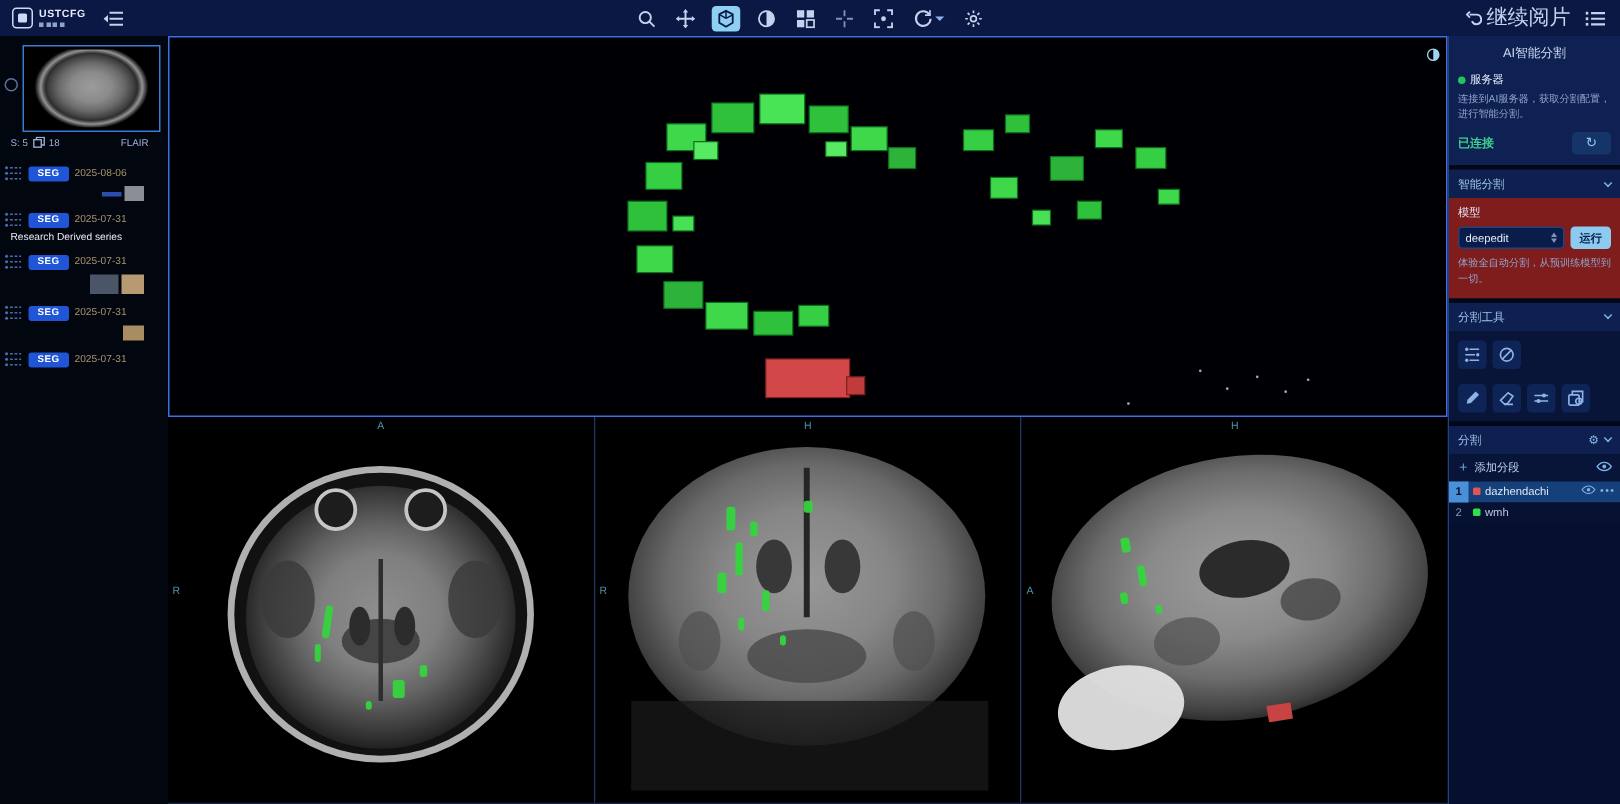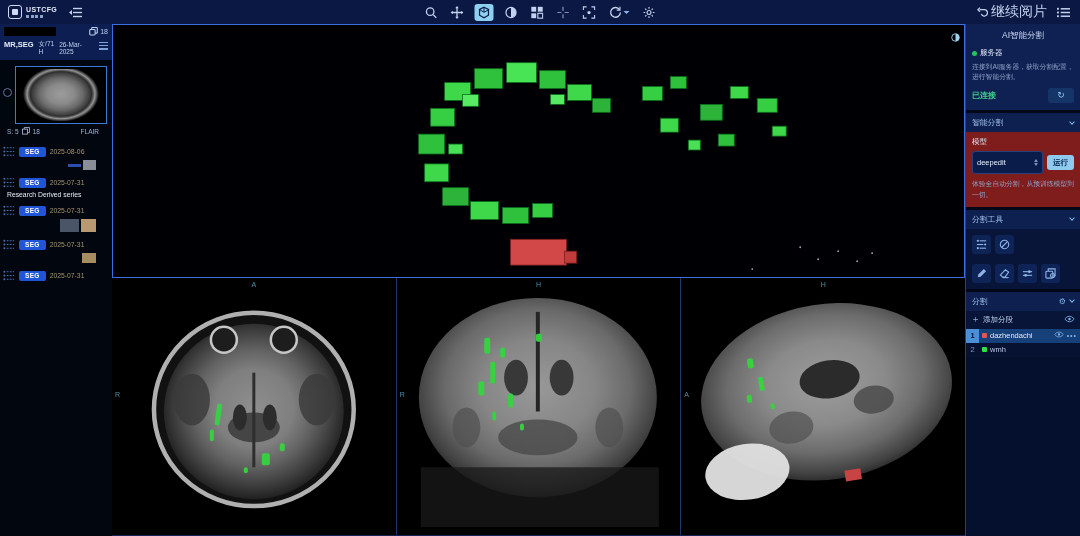--- a/index.html
+++ b/index.html
@@ -85,21 +85,21 @@
   .srv-desc { color:#8fa3c8; font-size:6.8px; line-height:1.5; margin-top:4px; }
   .srv-status-row { display:flex; align-items:center; margin-top:6px; }
   .connected { color:#3ecf8e; font-size:8px; font-weight:bold; }
   .refresh-btn { margin-left:auto; width:26px; height:15px; background:#153468; border:none; border-radius:3px; color:#8fc7ee; font-size:9px; line-height:13px; cursor:pointer; }
   .rp-gap { height:3px; background:#020817; }
   .sec-head { display:flex; align-items:center; background:#0d2050; color:#9fc1e8; font-size:7.8px; padding:4px 6px; cursor:pointer; }
   .chev { width:4px; height:4px; border-right:1.2px solid #7fb3e8; border-bottom:1.2px solid #7fb3e8; transform:rotate(45deg); margin-left:auto; margin-bottom:2px; }
   .sec-body { background:#7f1d1d; padding:5px 6px 7px; }
   .fld-label { color:#dfe8f8; font-size:7.5px; margin-bottom:4px; }
   .model-row { display:flex; align-items:center; gap:4px; }
-  .select { flex:1; display:flex; align-items:center; background:#0a1c4a; border:1px solid #28417c; border-radius:3px; height:23px; padding:0 4px; color:#e6ecfa; font-size:7.5px; cursor:pointer; }
+  .select { flex:1; display:flex; align-items:center; background:#0a1c4a; border:1px solid #28417c; border-radius:3px; height:15px; padding:0 4px; color:#e6ecfa; font-size:7.5px; cursor:pointer; }
   .updown { margin-left:auto; display:flex; flex-direction:column; gap:1px; }
   .updown i { display:block; width:0; height:0; border-left:2.5px solid transparent; border-right:2.5px solid transparent; }
   .updown .up { border-bottom:3px solid #7f93b8; }
   .updown .dn { border-top:3px solid #7f93b8; }
   .run-btn { width:27px; height:15px; background:#8ec9ef; color:#052048; font-weight:bold; font-size:7.5px; border:none; border-radius:3px; cursor:pointer; }
   .hint { color:#8fa3c8; font-size:6.8px; line-height:1.5; margin-top:5px; }
   .tools-grid { display:flex; flex-wrap:wrap; gap:4px; background:#081538; padding:6px; }
   .tool-btn { width:19px; height:19px; background:#0e2456; border:none; border-radius:3px; color:#8fb3e8; display:flex; align-items:center; justify-content:center; cursor:pointer; }
   .tool-break { flex-basis:100%; height:2px; }
   .seg-ctl-row { display:flex; align-items:center; gap:3px; background:#081538; padding:4px 4px 2px; }
@@ -230,45 +230,20 @@
               <line x1="4" y1="9.5" x2="14" y2="9.5"></line>
             </g>
           </svg>
       </button>
     </div>
   </header>
 
   <div class="content">
 
     <aside class="left-panel">
-      <div class="study-card">
-        <div class="sc-row1">
-          <span class="redacted"></span>
-          <span class="sc-right">
-            <svg width="9" height="9" viewBox="0 0 10 10" fill="none" stroke="#bcd0ee" stroke-width="1.2">
-                <rect x="0.8" y="2.8" width="6" height="6" rx="1"></rect>
-                <path d="M3 2.8V1.4a0.8 0.8 0 0 1 .8-.8h4.6a0.8 0.8 0 0 1 .8.8v4.6a0.8 0.8 0 0 1-.8.8H7"></path>
-              </svg>
-            <span>18</span>
-          </span>
-        </div>
-        <div class="sc-row2">
-          <span class="modality">MR,SEG</span>
-          <span class="sexage">
-            <div>女/71</div>
-            <div>H</div>
-          </span>
-          <span class="studydate">26-Mar-2025</span>
-          <span class="burger">
-              <i></i>
-              <i></i>
-              <i></i>
-            </span>
-        </div>
-      </div>
 
       <div class="thumb-zone">
         <span class="radio"></span>
         <div class="thumb">
           <div class="brain"></div>
         </div>
       </div>
       <div class="thumb-caption">
         <span>S: 5</span>
         <svg width="8" height="8" viewBox="0 0 9 9" fill="none" stroke="#9fb3d8" stroke-width="1">

